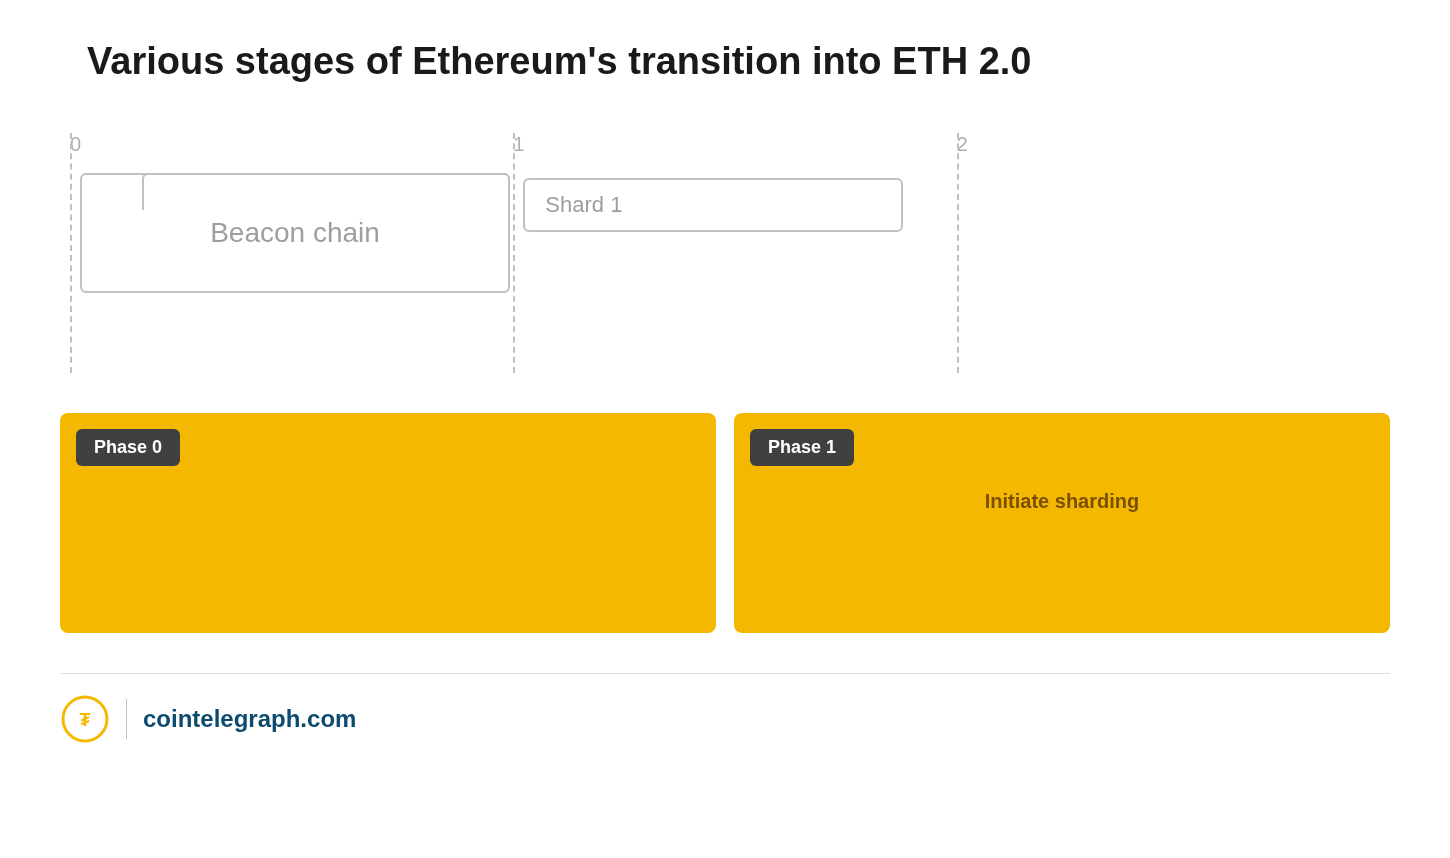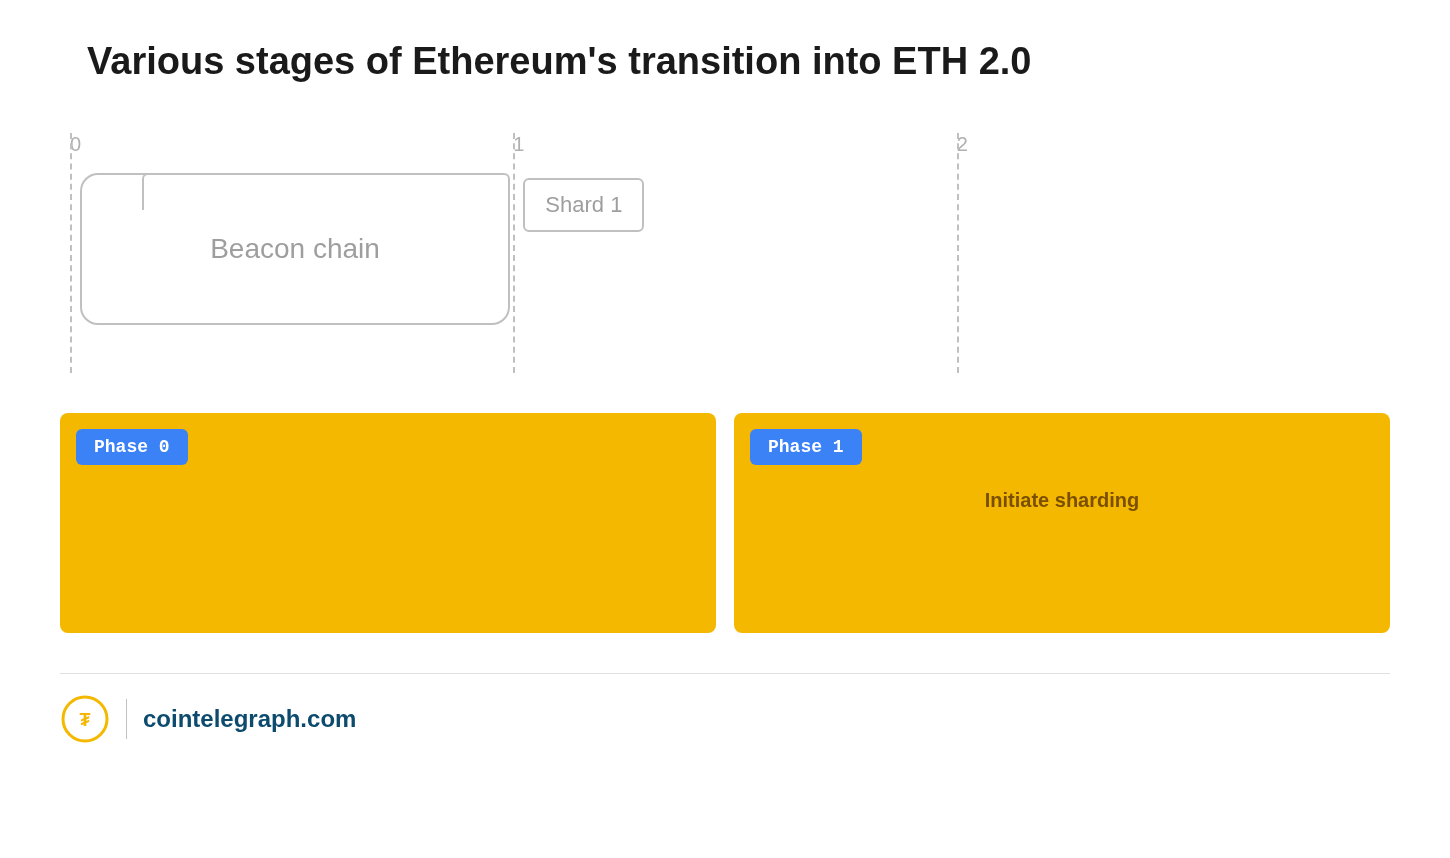--- a/index.html
+++ b/index.html
@@ -56,23 +56,23 @@
       height: 100%;
       border-left: 2px dashed #c0c0c0;
     }
 
     
     .beacon-chain-box {
       position: absolute;
       left: 20px;
       top: 40px;
       width: 430px;
-      height: 152px;
+      height: 120px;
       border: 2px solid #c0c0c0;
-      border-radius: 18px;
+      border-radius: 6px;
       display: flex;
       align-items: center;
       justify-content: center;
       background: #fff;
       
     }
 
     .beacon-chain-box::before {
       content: '';
       position: absolute;
@@ -94,21 +94,21 @@
       z-index: 1;
     }
 
     
     .shards-container {
       position: absolute;
       left: 480px;
       top: 10px;
       width: 380px;
       display: flex;
-      flex-direction: row;
+      flex-direction: column;
       gap: 28px;
     }
 
     .shard-box {
       border: 2px solid #c0c0c0;
       border-radius: 6px;
       padding: 12px 20px;
       font-size: 22px;
       color: #9e9e9e;
       background: #fff;
@@ -139,28 +139,27 @@
       flex: 1;
       background: #F5B800;
       border-radius: 8px;
       padding: 0 0 20px 0;
       min-height: 220px;
       position: relative;
     }
 
     .phase-badge {
       display: inline-block;
-      background: #3b82f6;
+      background: #404040;
       color: #fff;
       font-weight: 700;
       font-size: 18px;
       padding: 8px 18px;
       border-radius: 6px;
       margin: 16px 0 0 16px;
-      font-family: Liberation Mono, monospace;
     }
 
     .phase-card-content {
       padding: 20px 20px 0 20px;
       text-align: center;
       font-size: 20px;
       font-weight: 700;
       color: #7a5000;
       line-height: 1.5;
     }

